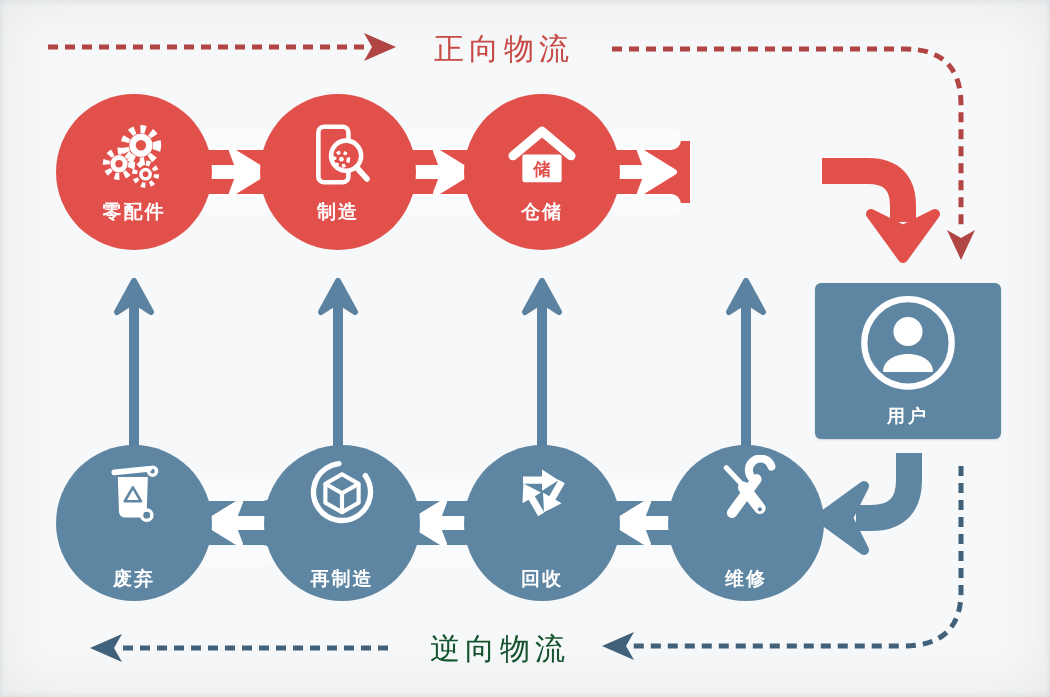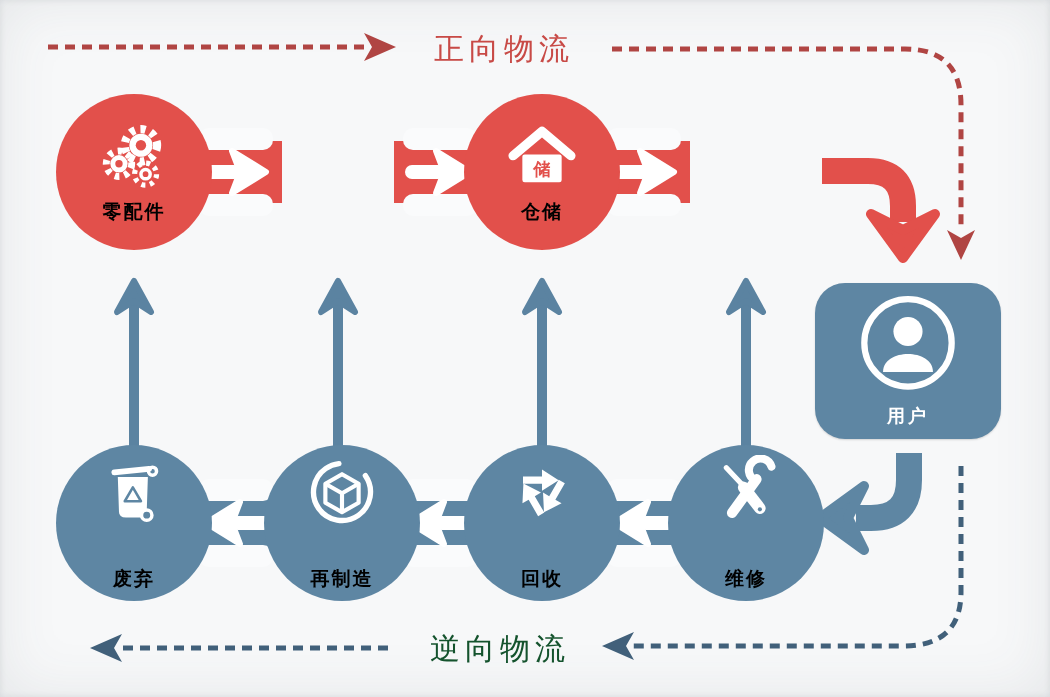--- a/index.html
+++ b/index.html
@@ -16,25 +16,25 @@
   #title-forward{left:394px;top:29px;color:#c84a46;}
   #title-reverse{left:390px;top:629px;color:#14532d;}
   .node{
     position:absolute;width:156px;height:156px;border-radius:50%;z-index:2;
     display:flex;flex-direction:column;align-items:center;justify-content:center;
   }
   .node.red{background:#e2504b;}
   .node.blue{background:#5e86a3;gap:33px;}
   .node .icon{height:76px;display:flex;align-items:center;justify-content:center;}
   .node .label{
-    color:#000000;font-weight:bold;font-size:19px;letter-spacing:2px;margin-top:3px;
+    color:#ffffff;font-weight:bold;font-size:19px;letter-spacing:2px;margin-top:3px;
     text-align:center;white-space:nowrap;
   }
   #user-box{
-    position:absolute;left:815px;top:283px;width:186px;height:156px;border-radius:30px;
+    position:absolute;left:815px;top:283px;width:186px;height:156px;border-radius:6px;
     background:#5e86a3;z-index:2;display:flex;flex-direction:column;align-items:center;
     justify-content:center;box-shadow:0 1px 2px rgba(0,0,0,.15);
   }
   #user-box .label{color:#fff;font-weight:bold;font-size:18px;letter-spacing:3px;margin-top:2px;}
 </style>
 </head>
 <body>
 
 <div id="canvas">
 
@@ -142,20 +142,32 @@
         <circle cx="19" cy="37" r="11" fill="none" stroke="#fff" stroke-width="6" stroke-dasharray="4 4.4"></circle>
         <circle cx="19" cy="37" r="7.5" fill="#fff"></circle>
         <circle cx="19" cy="37" r="3.2" fill="#e2504b"></circle>
         <circle cx="42" cy="46" r="9.5" fill="none" stroke="#fff" stroke-width="4.5" stroke-dasharray="3.5 4"></circle>
         <circle cx="42" cy="46" r="4" fill="none" stroke="#fff" stroke-width="3"></circle>
       </svg>
     </div>
     <div class="label">零配件</div>
   </div>
 
+  <div class="node red" style="left:260px;top:94px">
+    <div class="icon">
+      <svg width="74" height="74" viewBox="0 0 64 64">
+        <rect x="15" y="5" width="26" height="48" rx="5" fill="none" stroke="#fff" stroke-width="4"></rect>
+        <circle cx="39" cy="30" r="13" fill="#e2504b" stroke="#fff" stroke-width="4"></circle>
+        <circle cx="35" cy="33" r="6" fill="none" stroke="#fff" stroke-width="3" stroke-dasharray="3 3"></circle>
+        <circle cx="35" cy="33" r="2" fill="#fff"></circle>
+        <path d="M48,40 L57,50" stroke="#fff" stroke-width="5" stroke-linecap="round"></path>
+      </svg>
+    </div>
+    <div class="label">制造</div>
+  </div>
 
   <div class="node red" style="left:464px;top:94px">
     <div class="icon">
       <svg width="78" height="74" viewBox="0 0 64 64">
         <path d="M7,30 L32,9 L57,30" fill="none" stroke="#fff" stroke-width="8" stroke-linejoin="round" stroke-linecap="round"></path>
         <rect x="15" y="29" width="34" height="24" rx="2" fill="#fff"></rect>
         <text x="32" y="47" font-size="15" font-weight="bold" fill="#e2504b" text-anchor="middle">储</text>
       </svg>
     </div>
     <div class="label">仓储</div>

